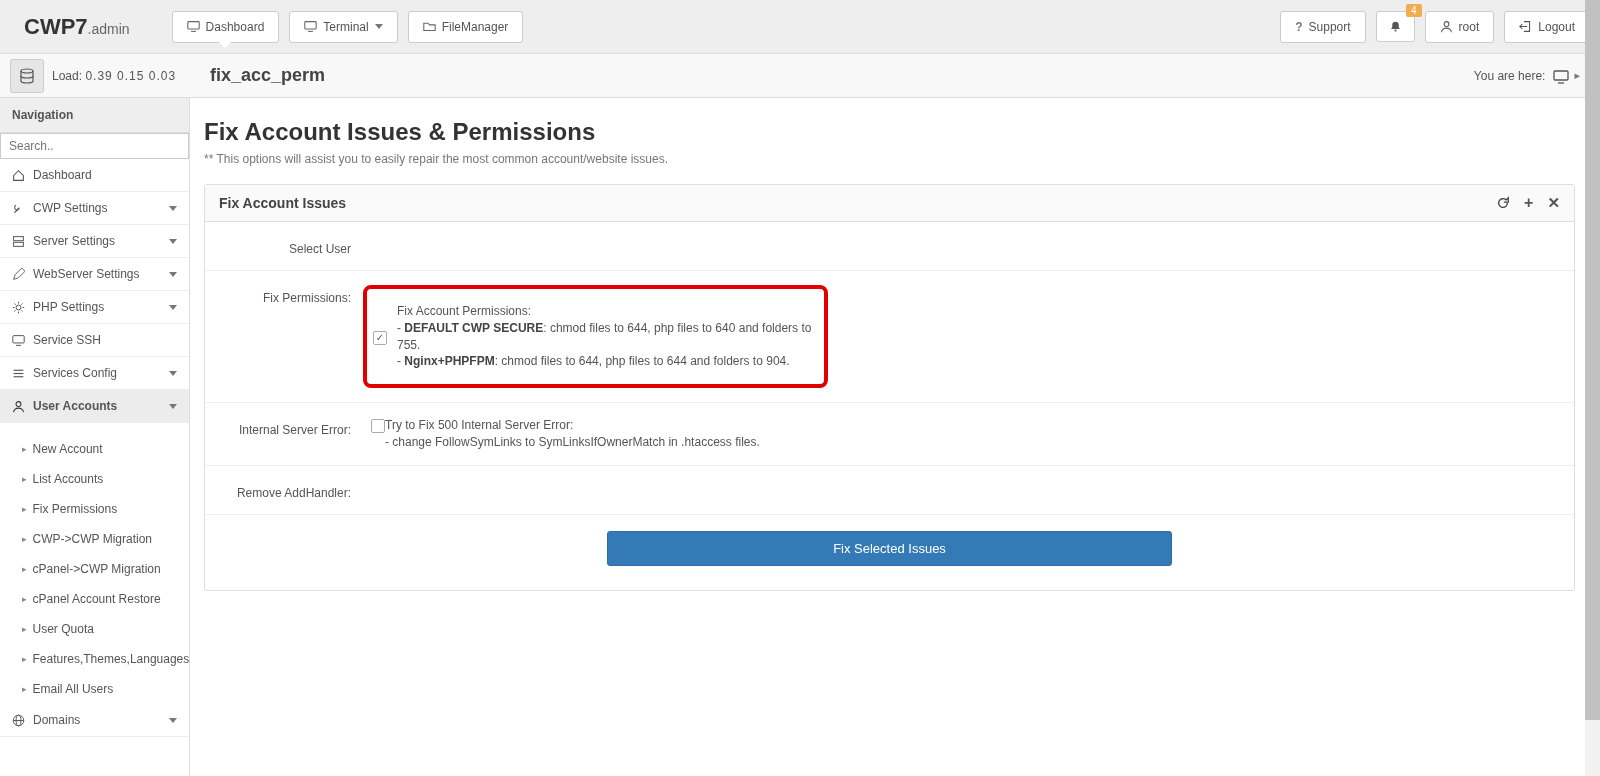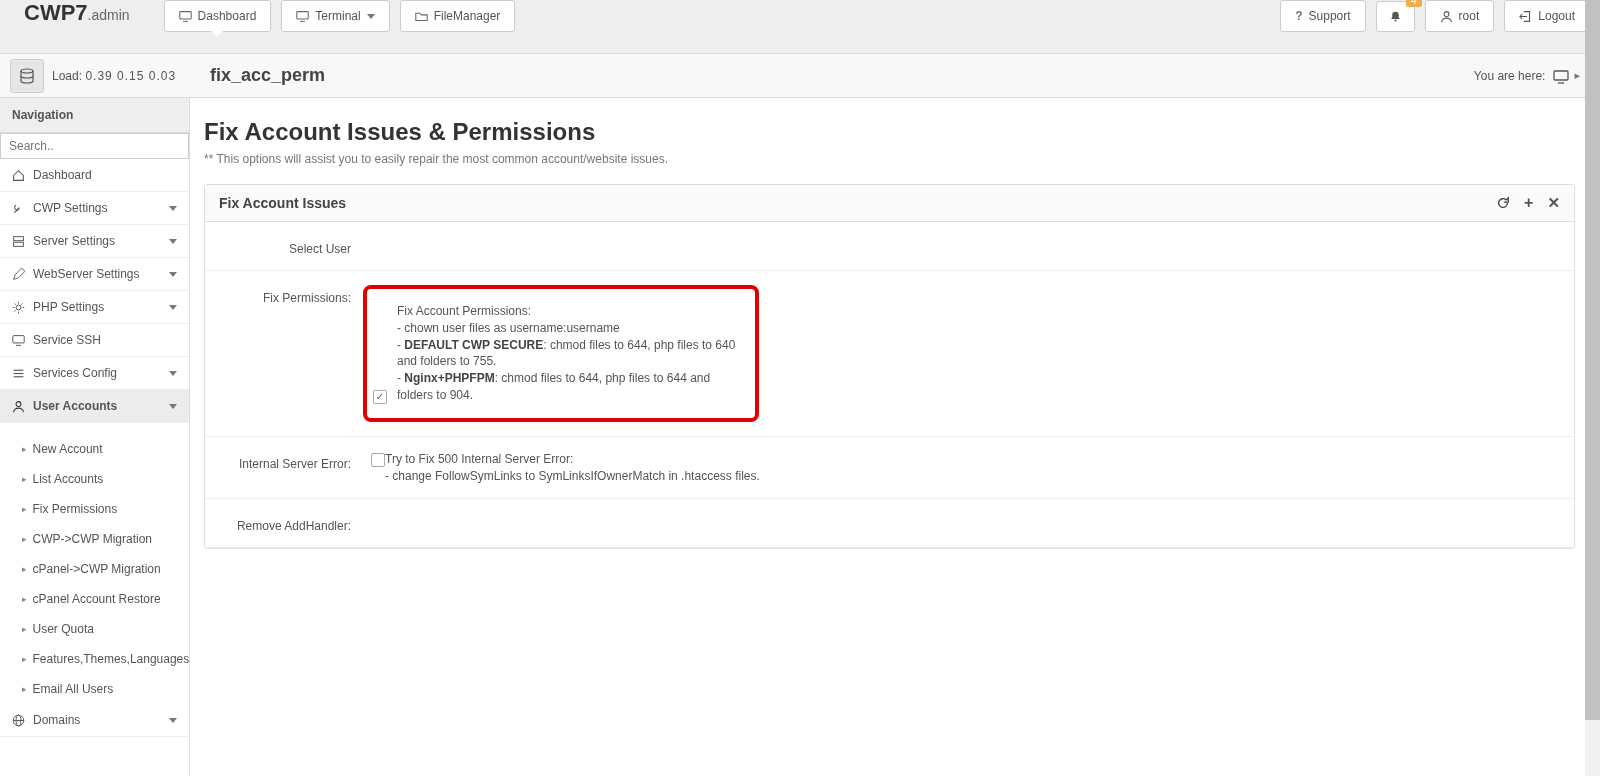--- a/index.html
+++ b/index.html
@@ -1,19 +1,19 @@
 <!DOCTYPE html>
 <html><head>
 <meta charset="utf-8">
 <style>
 * { box-sizing: border-box; margin: 0; padding: 0; }
 body { font-family: "Helvetica Neue", Helvetica, Arial, sans-serif; font-size: 13px; color: #555; background: #fff; width: 1600px; height: 776px; overflow: hidden; position: relative; }
 
 
-.topbar { height: 54px; background: #eee; border-bottom: 1px solid #ddd; display: flex; align-items: flex-start; padding: 0 10px; }
+.topbar { height: 54px; background: #eee; border-bottom: 1px solid #ddd; display: flex; align-items: center; padding: 0 10px; gap: 8px; }
 .logo { font-size: 22px; font-weight: bold; color: #333; padding: 0 14px; white-space: nowrap; }
 .logo-sub { font-size: 14px; font-weight: normal; color: #666; }
 .topbtns { display: flex; gap: 10px; margin-left: 20px; }
 .topbtn { background: #fff; border: 1px solid #ccc; border-radius: 3px; padding: 8px 14px; font-size: 12px; color: #555; display: flex; align-items: center; gap: 6px; cursor: pointer; position: relative; }
 .topbtn.selected::after { content: ""; position: absolute; bottom: -6px; left: 50%; margin-left: -6px; width: 0; height: 0; border-left: 6px solid transparent; border-right: 6px solid transparent; border-top: 6px solid #fff; }
 .topbar-right { margin-left: auto; display: flex; gap: 10px; align-items: center; }
 .badge { position: absolute; top: -8px; right: -8px; background: #f0ad4e; color: #fff; font-size: 10px; padding: 1px 5px; border-radius: 2px; }
 .caret-down { display:inline-block; width:0; height:0; border-left:4px solid transparent; border-right:4px solid transparent; border-top:5px solid #777; vertical-align:middle; }
 
 
@@ -50,21 +50,21 @@
 
 .form-row { display: flex; padding: 14px 16px; border-bottom: 1px solid #eee; align-items: flex-start; }
 .form-label { width: 150px; text-align: right; font-size: 12px; color: #555; padding-right: 20px; padding-top: 6px; }
 .form-ctrl { flex: 1; }
 .selectwrap { border: 3px solid #e10000; border-radius: 6px; padding: 2px; width: 655px; }
 .selectbox { border: 1px solid #ccc; border-radius: 3px; padding: 6px 10px; display: flex; align-items: center; font-size: 12px; background: #fff; }
 .selectbox .val { flex: 1; }
 .selectbox .clr { color: #888; cursor: pointer; padding: 0 6px; font-size: 14px; }
 .helptext { font-size: 11px; color: #999; padding: 6px 0 0 6px; }
 
-.permwrap { border: 4px solid #e10000; border-radius: 8px; padding: 14px 10px 14px 6px; width: 396px; margin-left: -8px; display: flex; align-items: flex-end; gap: 10px; }
+.permwrap { border: 4px solid #e10000; border-radius: 8px; padding: 14px 10px 14px 6px; width: 465px; margin-left: -8px; display: flex; align-items: center; gap: 10px; }
 .checkbox { width: 14px; height: 14px; border: 1px solid #aaa; border-radius: 2px; background: #fff; display: inline-flex; align-items: center; justify-content: center; flex-shrink: 0; margin-top:2px; cursor:pointer; }
 .checkbox.checked::after { content: "✓"; font-size: 10px; color: #555; }
 .permtext { font-size: 12px; color: #555; line-height: 1.4; }
 .permtext b { color: #444; }
 
 .chk-row { display: flex; align-items: flex-start; }
 .chk-row .txt { font-size: 12px; color: #555; line-height: 1.4; }
 
 .submit-row { padding: 16px 16px 24px; display: flex; justify-content: center; }
 .btn-primary { background: #337ab7; color: #fff; border: 1px solid #2e6da4; border-radius: 3px; padding: 9px 0; width: 565px; font-size: 13px; cursor: pointer; text-align:center; }
@@ -334,21 +334,20 @@
       <div class="form-label">Select User</div>
     </div>
 
     <div class="form-row">
       <div class="form-label">Fix Permissions:</div>
       <div class="form-ctrl">
         <div class="permwrap">
           <span class="checkbox checked"></span>
           <div class="permtext">
             <div>Fix Account Permissions:</div>
-            <div>- chown user files as username:username</div>
             <div><span>- </span><b>DEFAULT CWP SECURE</b><span>: chmod files to 644, php files to 640 and folders to 755.</span></div>
             <div><span>- </span><b>Nginx+PHPFPM</b><span>: chmod files to 644, php files to 644 and folders to 904.</span></div>
           </div>
         </div>
       </div>
     </div>
 
     <div class="form-row">
       <div class="form-label">Internal Server Error:</div>
       <div class="form-ctrl">
@@ -359,18 +358,21 @@
             <div>- change FollowSymLinks to SymLinksIfOwnerMatch in .htaccess files.</div>
           </div>
         </div>
       </div>
     </div>
 
     <div class="form-row">
       <div class="form-label">Remove AddHandler:</div>
     </div>
 
+    <div class="submit-row">
+      <div class="btn-primary">Fix Selected Issues</div>
+    </div>
   </div>
 </div>
 
 <div class="scrollbar-track">
   <div class="scrollbar-thumb"></div>
 </div>
 
 </body></html>

